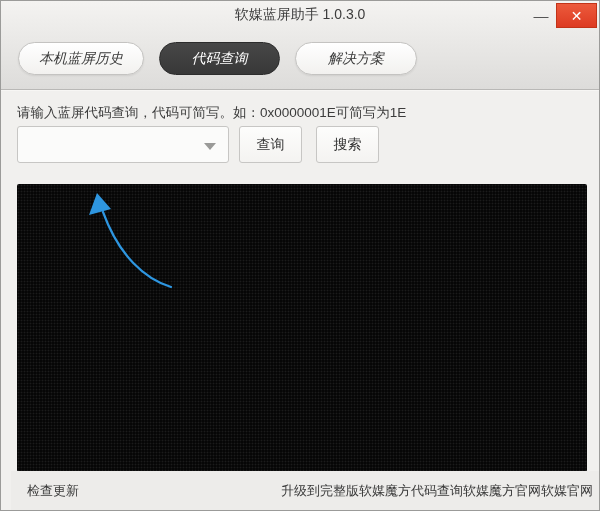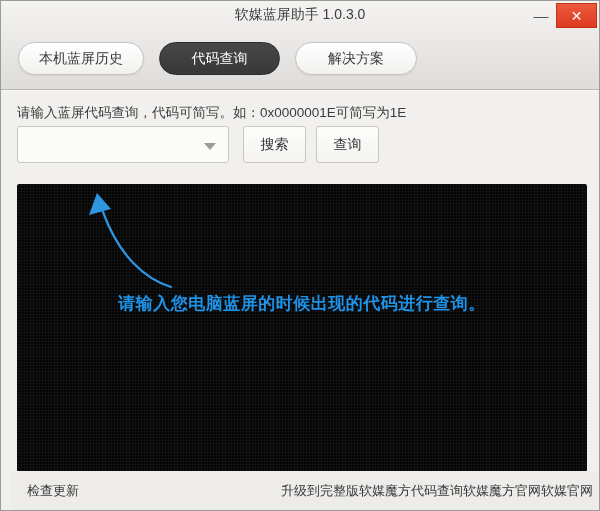--- a/index.html
+++ b/index.html
@@ -45,20 +45,21 @@
     border:1px solid #c23318;
     color:#fff; font-size:14px; font-weight:bold;
     display:flex; align-items:center; justify-content:center;
     cursor:default;
   }
 
   
   .tabbar {
     display:flex; gap:15px;
     padding:13px 0 0 17px;
+    font-style:italic;
   }
   .tab {
     height:33px; border-radius:17px;
     display:flex; align-items:center; justify-content:center;
     font-size:14px; cursor:default;
   }
   .tab.inactive {
     background:linear-gradient(#ffffff,#f2f1ef);
     border:1px solid #c4c3c1;
     color:#3a3a3a;
@@ -174,31 +175,30 @@
   </div>
 </div>
 
 <div class="query-section">
   <div class="instruction">请输入蓝屏代码查询，代码可简写。如：0x0000001E可简写为1E</div>
   <div class="controls">
     <div class="combo">
       <span></span>
       <span class="caret"></span>
     </div>
+    <button class="btn btn-query">查询</button>
     <button class="btn btn-search">搜索</button>
-    <button class="btn btn-query">查询</button>
   </div>
 </div>
 
 <div class="result-panel">
   <svg class="hint-arrow" width="200" height="130" viewBox="0 0 200 130">
     <path d="M 154 103 C 128 95, 102 72, 86 28" fill="none" stroke="#2e96e0" stroke-width="2.2" stroke-linecap="round"></path>
     <polygon points="80,9 72,31 94,25" fill="#2e96e0"></polygon>
   </svg>
-  <div class="hint-text" style="color:#1e93e8">请输入您电脑蓝屏的时候出现的代码进行查询。</div>
 </div>
 
 <div class="footer">
   <span class="footer-link">检查更新</span>
   <span class="footer-spacer"></span>
   <span class="footer-right">
     <span class="footer-link">升级到完整版软媒魔方</span>
     <span class="footer-link">代码查询</span>
     <span class="footer-link">软媒魔方官网</span>
     <span class="footer-link">软媒官网</span>

